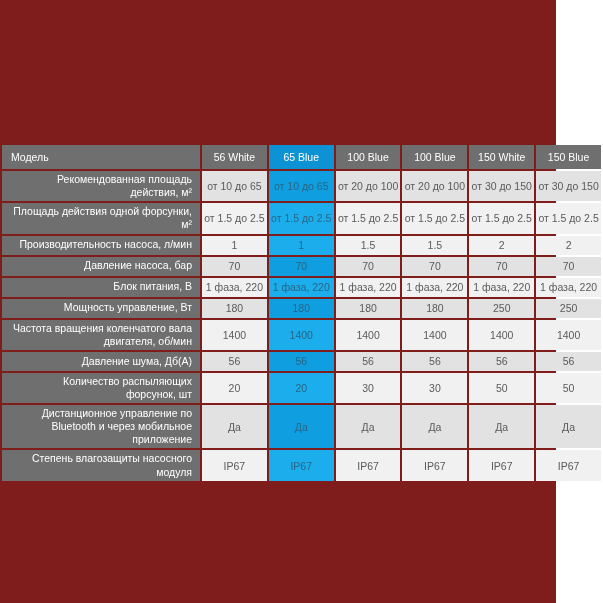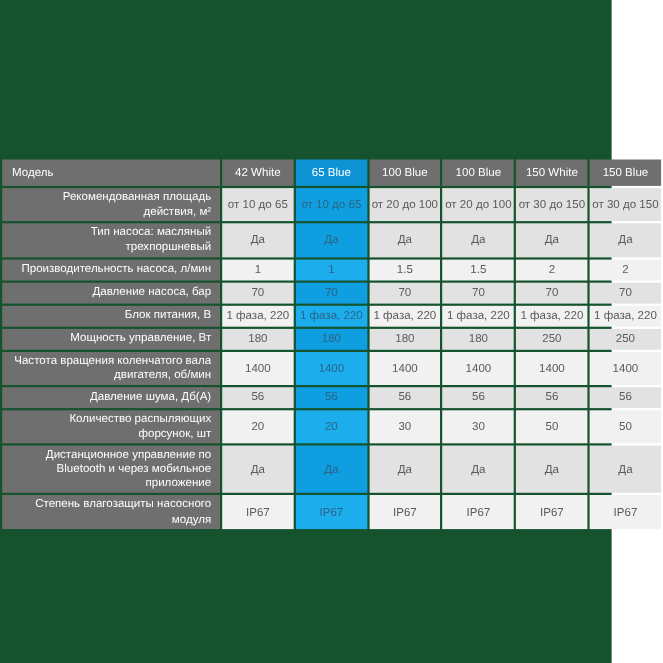--- a/index.html
+++ b/index.html
@@ -5,21 +5,21 @@
   * { box-sizing: border-box; }
   html, body {
     margin: 0; padding: 0;
     width: 603px; height: 603px;
     background: #ffffff;
     font-family: "Liberation Sans", sans-serif;
     overflow: hidden;
   }
   .page {
     width: 556px; height: 603px;
-    background: #14532d;
+    background: #7f1d1d;
     padding-top: 143px;
   }
   table.spec-table {
     width: 603px;
     border-collapse: separate;
     border-spacing: 2px;
     table-layout: fixed;
   }
   .spec-table th, .spec-table td {
     font-size: 10.5px;
@@ -66,46 +66,46 @@
   .spec-table td.hl.light { background: #1badec; }
 </style>
 </head>
 <body>
 
 <div class="page">
   <table class="spec-table">
     <thead>
       <tr id="header-row">
           <th class="model-col">Модель</th>
-          <th>42 White</th>
+          <th>56 White</th>
           <th class="hl-header">65 Blue</th>
           <th>100 Blue</th>
           <th>100 Blue</th>
           <th>150 White</th>
           <th>150 Blue</th>
         </tr>
     </thead>
     <tbody id="table-body">
         <tr>
           <th class="label-cell">Рекомендованная площадь действия, м²</th>
           <td class="dark">от 10 до 65</td>
           <td class="dark hl">от 10 до 65</td>
           <td class="dark">от 20 до 100</td>
           <td class="dark">от 20 до 100</td>
           <td class="dark">от 30 до 150</td>
           <td class="dark">от 30 до 150</td>
         </tr>
         <tr>
-          <th class="label-cell">Тип насоса: масляный трехпоршневый</th>
-          <td class="dark">Да</td>
-          <td class="dark hl">Да</td>
-          <td class="dark">Да</td>
-          <td class="dark">Да</td>
-          <td class="dark">Да</td>
-          <td class="dark">Да</td>
+          <th class="label-cell">Площадь действия одной форсунки, м²</th>
+          <td class="light">от 1.5 до 2.5</td>
+          <td class="light hl">от 1.5 до 2.5</td>
+          <td class="light">от 1.5 до 2.5</td>
+          <td class="light">от 1.5 до 2.5</td>
+          <td class="light">от 1.5 до 2.5</td>
+          <td class="light">от 1.5 до 2.5</td>
         </tr>
         <tr>
           <th class="label-cell">Производительность насоса, л/мин</th>
           <td class="light">1</td>
           <td class="light hl">1</td>
           <td class="light">1.5</td>
           <td class="light">1.5</td>
           <td class="light">2</td>
           <td class="light">2</td>
         </tr>

